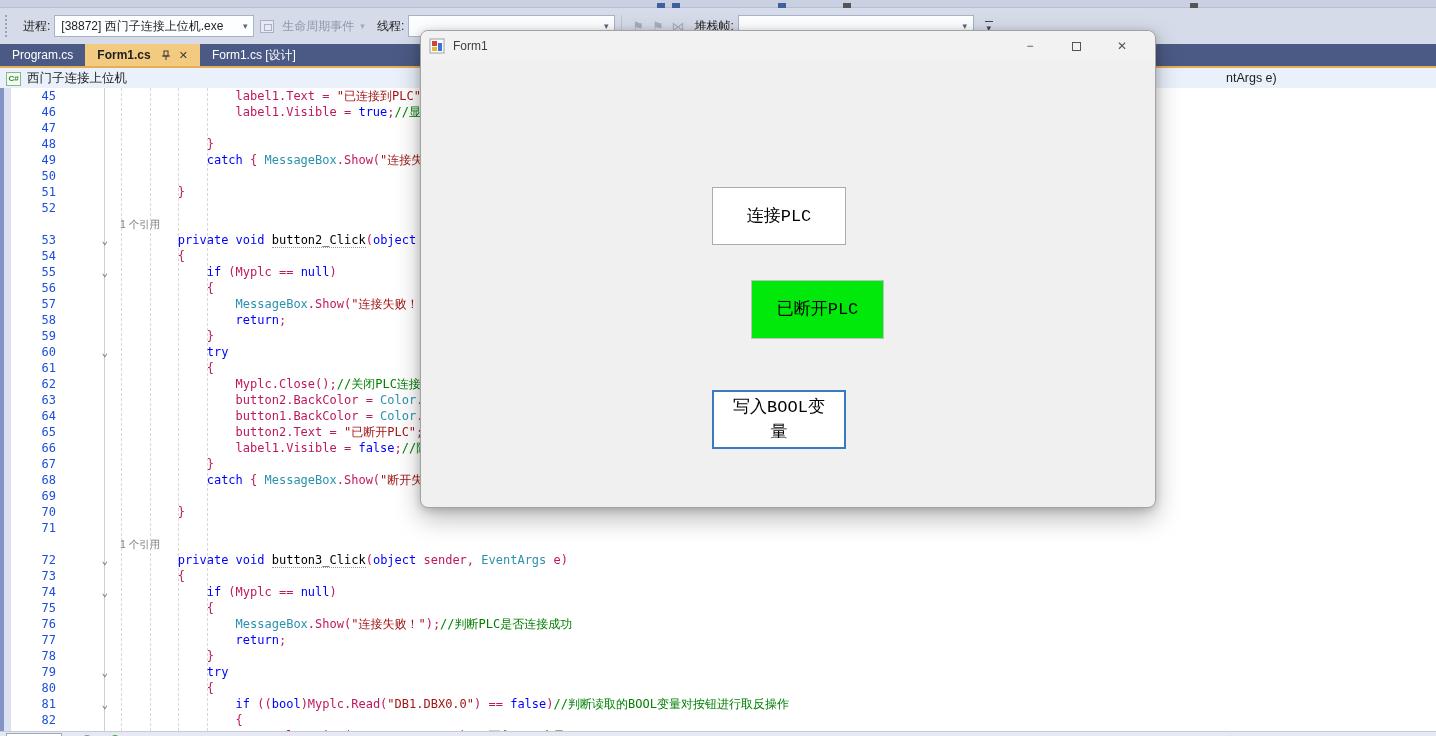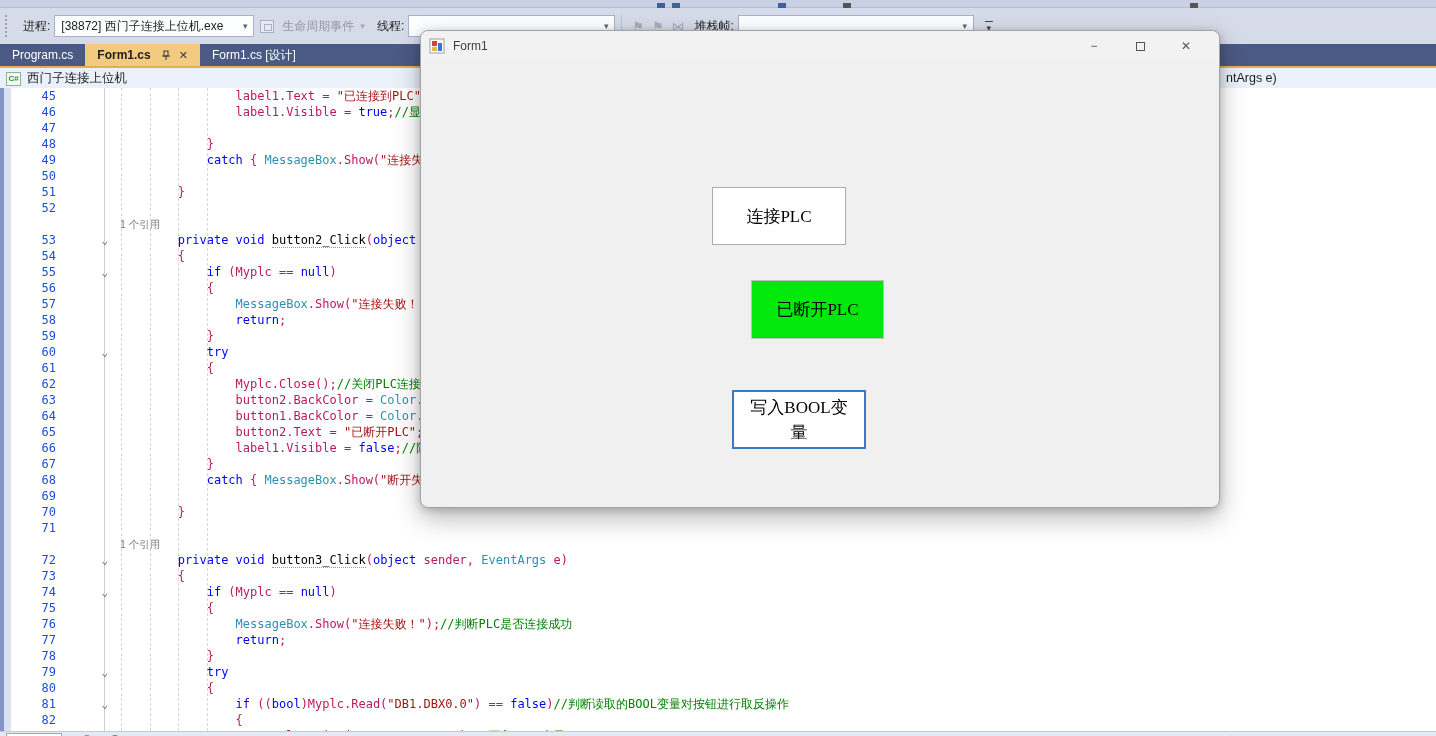--- a/index.html
+++ b/index.html
@@ -62,31 +62,31 @@
 
   
   #bottom-strip { position:absolute; left:0; top:731px; width:1436px; height:5px; background:#E6E9F2; border-top:1px solid #C5CBDC; overflow:hidden; z-index:6; }
   #zoom-box { position:absolute; left:6px; top:1px; width:56px; height:18px; background:#FFFFFF; border:1px solid #9FA6BC; font-size:11px; color:#333; text-align:center; line-height:16px; }
   .health-circle { position:absolute; top:3px; width:10px; height:10px; border:2px solid #8A8F9E; border-radius:50%; }
   .health-dot { position:absolute; top:3px; width:10px; height:10px; background:#3FA33F; border-radius:50%; }
   #health-text { position:absolute; left:128px; top:2px; font-size:11px; color:#333; white-space:pre; }
   #lncol-text { position:absolute; left:1190px; top:2px; font-size:11px; color:#333; white-space:pre; }
 
   
-  #form-window { position:absolute; left:420px; top:30px; width:800px; height:478px; background:#F0F0F0; border:1px solid #A3A3A3; border-radius:8px; box-shadow:0 10px 26px rgba(0,0,0,0.28), 0 2px 8px rgba(0,0,0,0.18); z-index:10; }
+  #form-window { position:absolute; left:420px; top:30px; width:736px; height:478px; background:#F0F0F0; border:1px solid #A3A3A3; border-radius:8px; box-shadow:0 10px 26px rgba(0,0,0,0.28), 0 2px 8px rgba(0,0,0,0.18); z-index:10; }
   #form-titlebar { position:relative; height:30px; background:#F2F2F2; border-radius:8px 8px 0 0; display:flex; align-items:center; }
   #form-title { font-size:12px; color:#3F3F3F; margin-left:8px; }
   #form-controls { position:absolute; right:10px; top:0; height:30px; display:flex; }
   .wctl { width:46px; height:30px; display:flex; align-items:center; justify-content:center; color:#555; font-size:12px; }
   .wctl .sq { width:9px; height:9px; border:1px solid #555; }
   #form-body { position:relative; height:447px; }
-  .fbtn { position:absolute; display:flex; flex-direction:column; align-items:center; justify-content:center; font-family:Liberation Serif, serif; font-size:17px; color:#000; text-align:center; line-height:25px; cursor:default; }
+  .fbtn { position:absolute; display:flex; flex-direction:column; align-items:center; justify-content:center; font-family:Liberation Mono, monospace; font-size:17px; color:#000; text-align:center; line-height:25px; cursor:default; }
   .fbtn.b1 { left:291px; top:126px; width:134px; height:58px; background:#FFFFFF; border:1px solid #ACACAC; }
   .fbtn.b2 { left:292px; top:219px; width:133px; height:59px; border:1px solid #C0C0C0; }
-  .fbtn.b3 { left:291px; top:329px; width:134px; height:59px; background:#FFFFFF; border:2px solid #3A79C3;margin-left:20px; }
+  .fbtn.b3 { left:291px; top:329px; width:134px; height:59px; background:#FFFFFF; border:2px solid #3A79C3; }
 </style>
 </head>
 <body>
 
 <div id="stage">
 
   <div id="top-sliver">
     <span class="mk" style="left:657px"></span>
     <span class="mk" style="left:672px"></span>
     <span class="mk" style="left:778px"></span>

